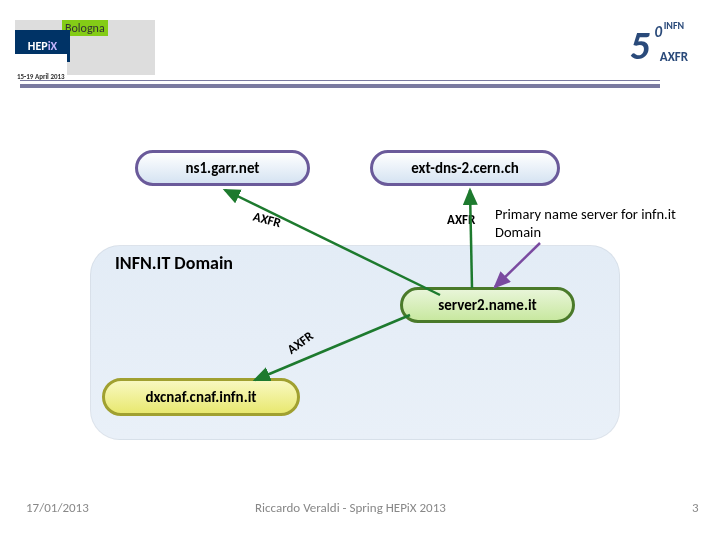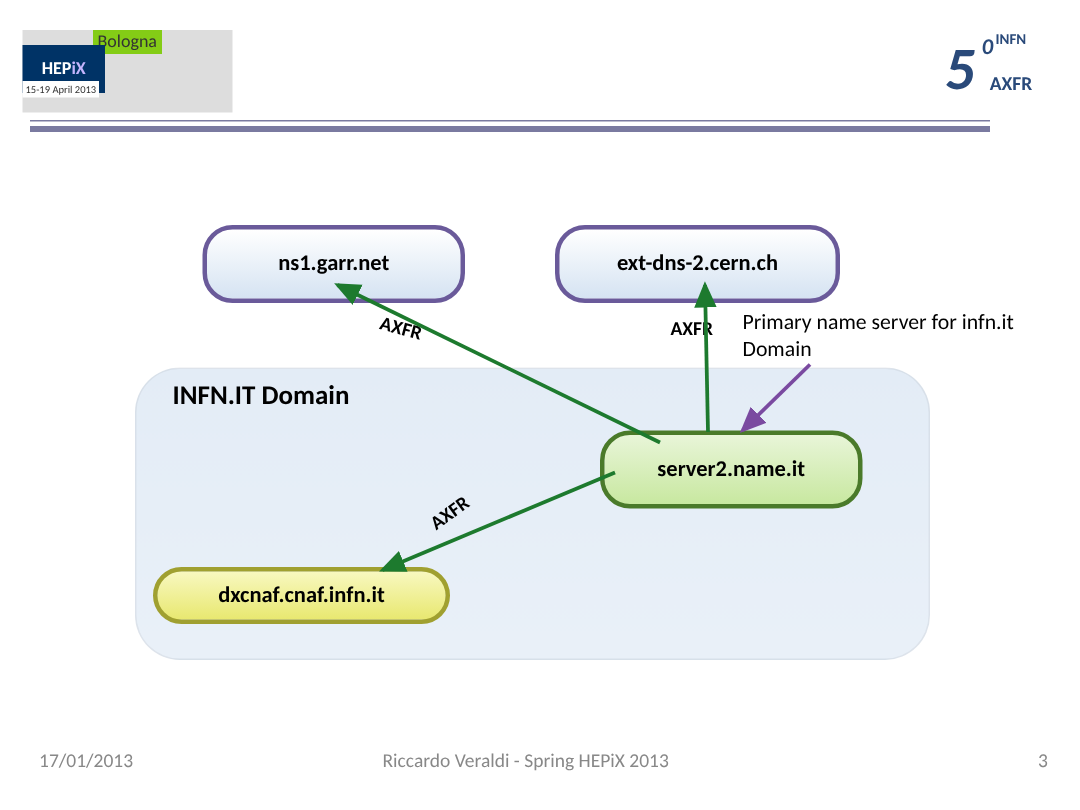--- a/index.html
+++ b/index.html
@@ -5,29 +5,29 @@
   * { box-sizing: border-box; margin: 0; padding: 0; }
   body { width: 720px; height: 540px; background: #fff; font-family: Calibri, Arial, sans-serif; position: relative; overflow: hidden; }
   .header { position: absolute; top: 0; left: 0; width: 720px; height: 95px; }
   .title { position: absolute; top: 30px; left: 170px; font-size: 28px; color: #000; }
   .underline-thin { position: absolute; top: 80px; left: 20px; width: 640px; height: 1px; background: #7a7aa0; }
   .underline-thin2 { position: absolute; top: 84px; left: 20px; width: 640px; height: 4px; background: #7a7aa0; }
   .logo-left { position: absolute; top: 20px; left: 15px; width: 140px; height: 55px; background: #ddd; }
   .hepix-badge { position: absolute; top: 30px; left: 15px; width: 55px; height: 32px; background: #003366; color: #fff; font-weight: bold; font-size: 12px; display: flex; align-items: center; justify-content: center; }
   .hepix-badge span.x { color: #c4b5fd; }
   .bologna-label { position: absolute; top: 20px; left: 62px; font-size: 12px; color: #333; background: #84cc16; padding: 1px 3px; }
-  .dates-label { position: absolute; top: 54px; left: 15px; font-size: 7px; color: #333; background: #fff; padding: 1px 2px; }
+  .dates-label { position: absolute; top: 54px; left: 15px; font-size: 7px; color: #333; background: #fff; padding: 18px 2px; font-weight: bold; }
   .logo-right { position: absolute; top: 18px; left: 580px; width: 120px; height: 55px; display: flex; align-items: center; justify-content: center; font-size: 10px; color: #2a4a7a; }
   .logo-right .five { font-size: 40px; font-style: italic; font-weight: bold; color: #2a4a7a; position: relative; }
   .logo-right .zero { font-size: 15px; position: absolute; top: 2px; right: -12px; }
   .logo-right .infn { font-size: 10px; position: absolute; top: -2px; right: -34px; font-style: normal; margin-left: 17px; }
   .logo-right .cnaf { font-size: 13px; font-weight: bold; position: absolute; top: 28px; right: -38px; font-style: normal; }
   .domain-box { position: absolute; top: 245px; left: 90px; width: 530px; height: 195px; background: linear-gradient(to bottom, #e3ecf6, #e9f0f8); border-radius: 30px; border: 1px solid rgba(0,0,0,0.05); }
   .domain-label { position: absolute; top: 252px; left: 115px; font-size: 18px; font-weight: bold; color: #000; }
-  .pill { position: absolute; height: 52px; border-radius: 20px; display: flex; align-items: center; justify-content: center; font-weight: bold; font-size: 15px; color: #000; border: 3px solid; }
+  .pill { position: absolute; height: 36px; border-radius: 20px; display: flex; align-items: center; justify-content: center; font-weight: bold; font-size: 15px; color: #000; border: 3px solid; }
   .pill-ns1 { top: 150px; left: 135px; width: 175px; background: linear-gradient(to bottom, #fff, #d5e3f2); border-color: #6a5a9a; }
   .pill-ext { top: 150px; left: 370px; width: 190px; background: linear-gradient(to bottom, #fff, #d5e3f2); border-color: #6a5a9a; }
   .pill-server2 { top: 287px; left: 400px; width: 175px; background: linear-gradient(to bottom, #e8f5d8, #c8e8a0); border-color: #4a7a2a; }
   .pill-dxcnaf { top: 378px; left: 102px; width: 198px; height: 38px; background: linear-gradient(to bottom, #f8f8c0, #e8e870); border-color: #a0a030; }
   .axfr-label { position: absolute; font-size: 13px; font-weight: bold; color: #000; }
   .axfr1 { top: 212px; left: 253px; transform: rotate(15deg); }
   .axfr2 { top: 212px; left: 447px; }
   .axfr3 { top: 335px; left: 286px; transform: rotate(-36deg); }
   .primary-note { position: absolute; top: 205px; left: 495px; width: 200px; font-size: 14.5px; font-weight: normal; color: #000; line-height: 1.25; }
   

